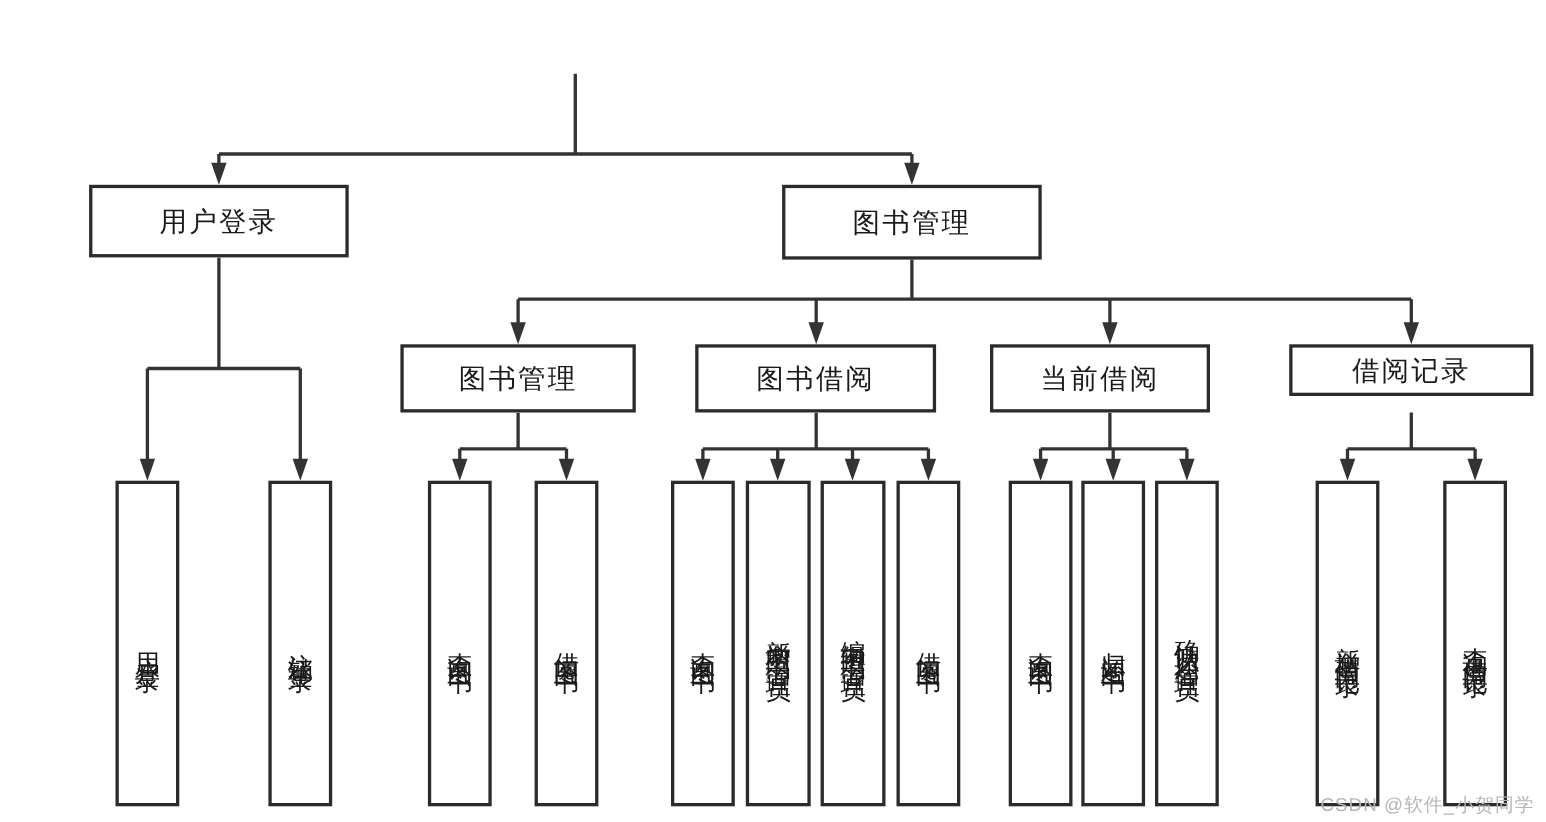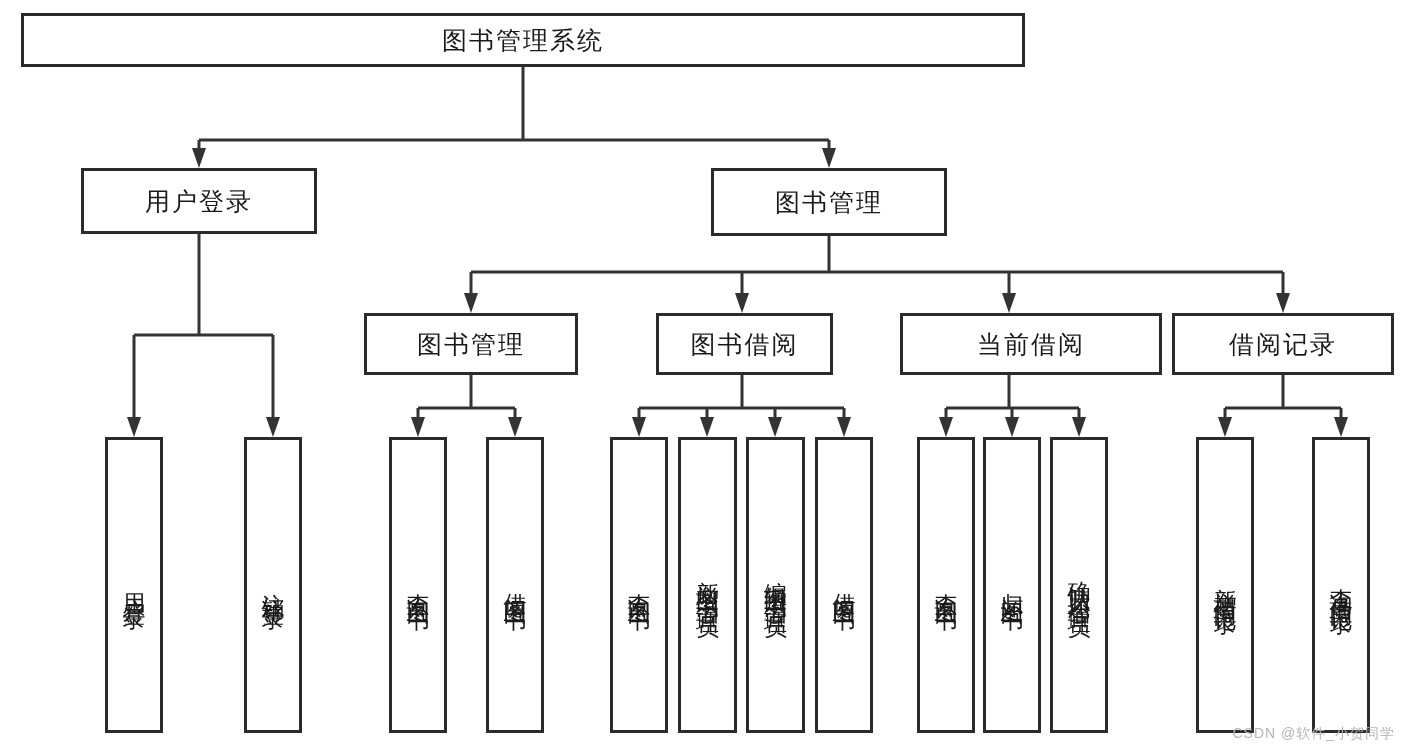--- a/index.html
+++ b/index.html
@@ -53,21 +53,21 @@
     font-size: 23px;
     letter-spacing: 5px;
     line-height: 1;
     white-space: nowrap;
     color: var(--text);
   }
   .watermark {
     position: absolute;
     right: 10px;
     bottom: 4px;
-    font-size: 14px;
+    font-size: 17px;
     color: var(--watermark);
     letter-spacing: 1px;
     white-space: nowrap;
     z-index: 5;
   }
 </style>
 </head>
 <body>
 
 <div class="canvas">
@@ -105,41 +105,38 @@
       <polygon points="768,417 782,417 775,437"></polygon>
       <polygon points="837,417 851,417 844,437"></polygon>
       <polygon points="939,417 953,417 946,437"></polygon>
       <polygon points="1005,417 1019,417 1012,437"></polygon>
       <polygon points="1072,417 1086,417 1079,437"></polygon>
       <polygon points="1218,417 1232,417 1225,437"></polygon>
       <polygon points="1334,417 1348,417 1341,437"></polygon>
     </g>
   </svg>
 
-  <div class="node" style="left:21px; top:13px; width:1004px; height:54px;">
-    <span class="hlabel">图书管理系统</span>
-  </div>
 
   <div class="node" style="left:81px; top:168px; width:236px; height:66px;">
     <span class="hlabel">用户登录</span>
   </div>
   <div class="node" style="left:711px; top:168px; width:236px; height:68px;">
     <span class="hlabel">图书管理</span>
   </div>
 
   <div class="node" style="left:364px; top:313px; width:214px; height:62px;">
     <span class="hlabel">图书管理</span>
   </div>
-  <div class="node" style="left:632px; top:313px; width:177px; height:62px;margin-left:24px;">
+  <div class="node" style="left:632px; top:313px; width:219px; height:62px;">
     <span class="hlabel">图书借阅</span>
   </div>
-  <div class="node" style="left:900px; top:313px; width:262px; height:62px;">
+  <div class="node" style="left:900px; top:313px; width:200px; height:62px;">
     <span class="hlabel">当前借阅</span>
   </div>
-  <div class="node" style="left:1172px; top:313px; width:222px; height:62px;">
+  <div class="node" style="left:1172px; top:313px; width:222px; height:47px;">
     <span class="hlabel">借阅记录</span>
   </div>
 
   <div class="node" style="left:105px; top:437px; width:58px; height:296px;">
     <span class="vlabel">用户登录</span>
   </div>
   <div class="node" style="left:244px; top:437px; width:58px; height:296px;">
     <span class="vlabel">注销登录</span>
   </div>
 

